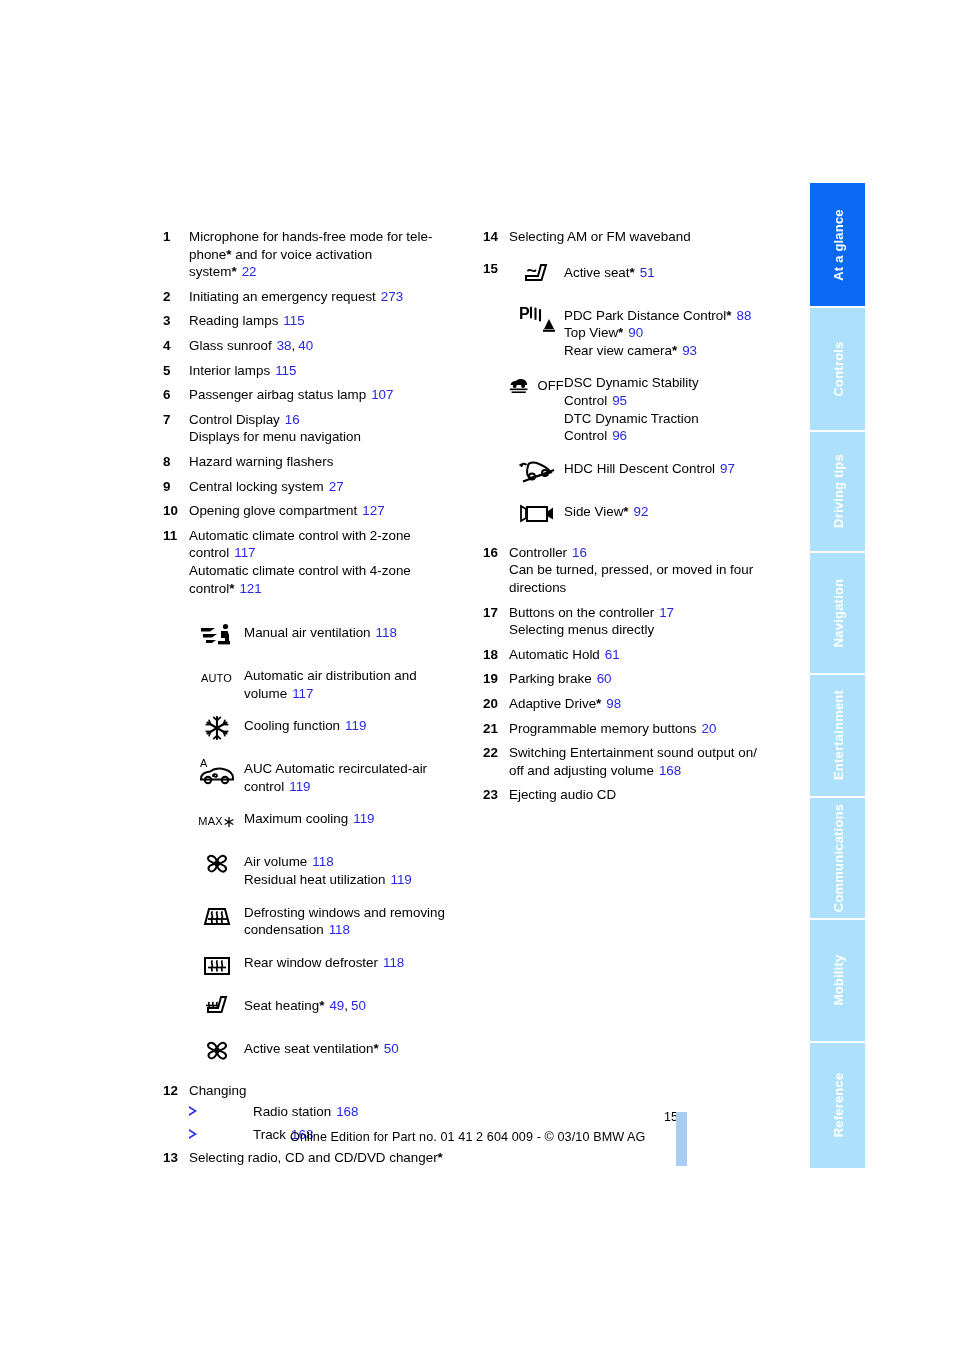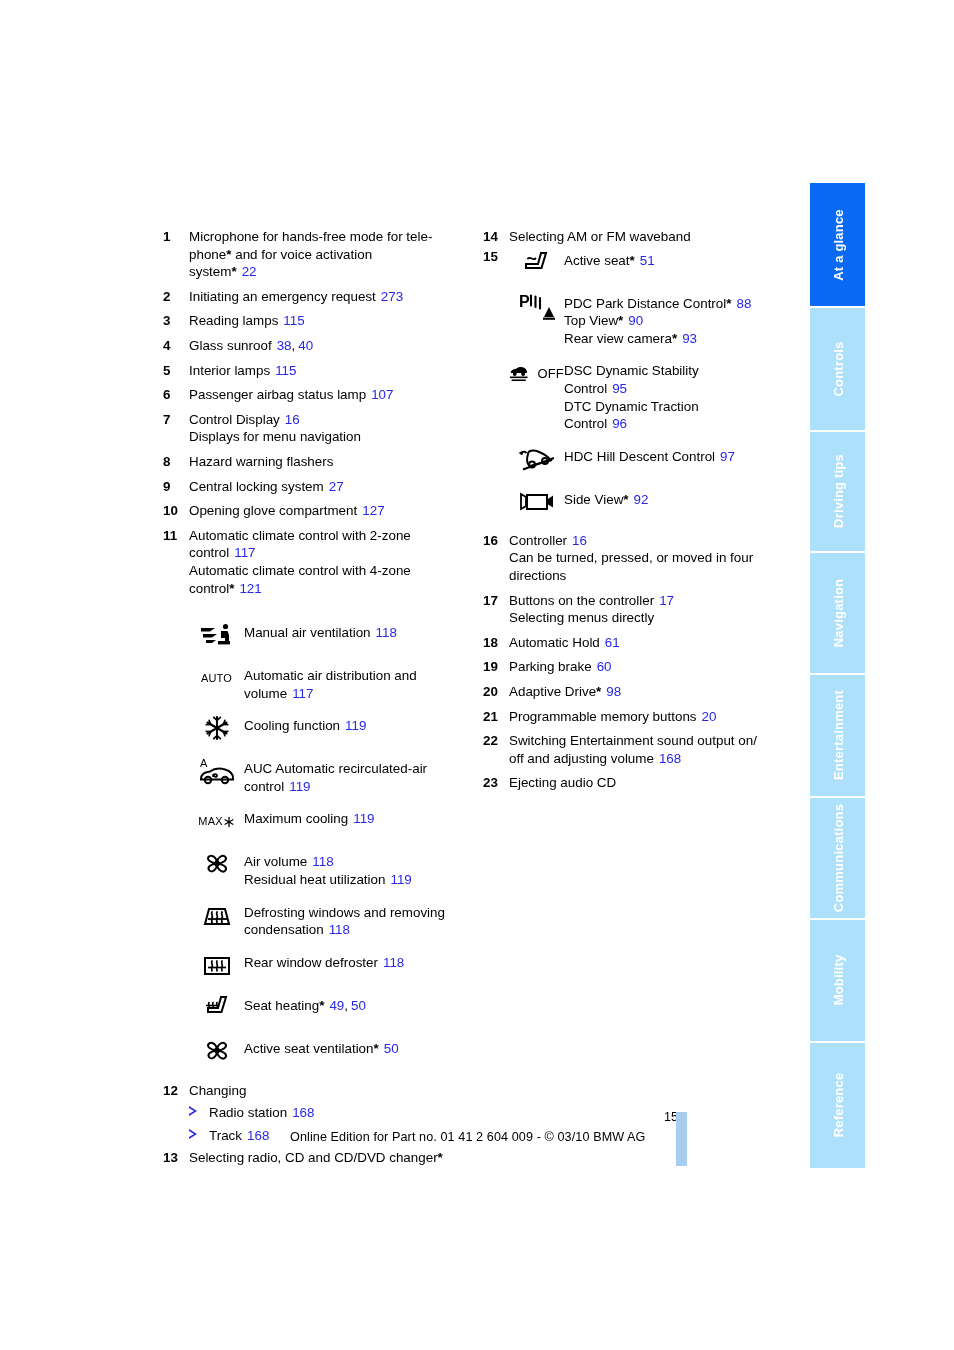--- a/index.html
+++ b/index.html
@@ -95,25 +95,26 @@
   .pg {
     color: #2727e8;
     margin-left: 5px;
   }
   .pg.tight { margin-left: 3px; }
   .star { font-weight: bold; }
 
   
   .sub {
     display: flex;
-    align-items: flex-end;
+    align-items: flex-start;
     margin-left: 26px;
     margin-bottom: 5px;
     font-size: 13.4px;
     line-height: 17.6px;
+    gap: 44px;
   }
   .sub .bullet {
     flex: 0 0 20px;
     color: #2727e8;
     font-size: 11px;
     line-height: 18px;
   }
   .tri-hollow {
     display: inline-block;
     width: 9px; height: 10px;
@@ -472,21 +473,21 @@
 
     <div class="entry">
       <span class="num wide">13</span>
       <span class="body"><span>Selecting radio, CD and CD/DVD changer</span><span class="star">*</span></span>
     </div>
 
   </div>
 
   <div class="column" id="col-right">
 
-    <div class="entry" style="margin-bottom:0;">
+    <div class="entry" style="margin-bottom:12px;">
       <span class="num wide">14</span>
       <span class="body">Selecting AM or FM waveband</span>
     </div>
 
     <div class="grouped">
       <span class="gnum">15</span>
       <span class="gbody">
 
 
         <div class="icon-row">

